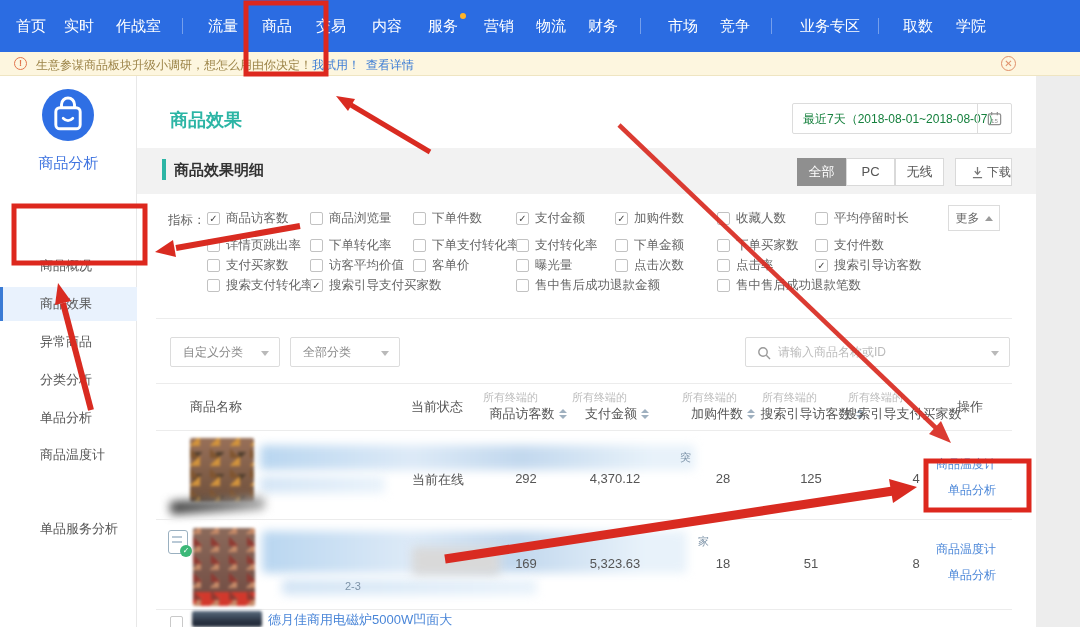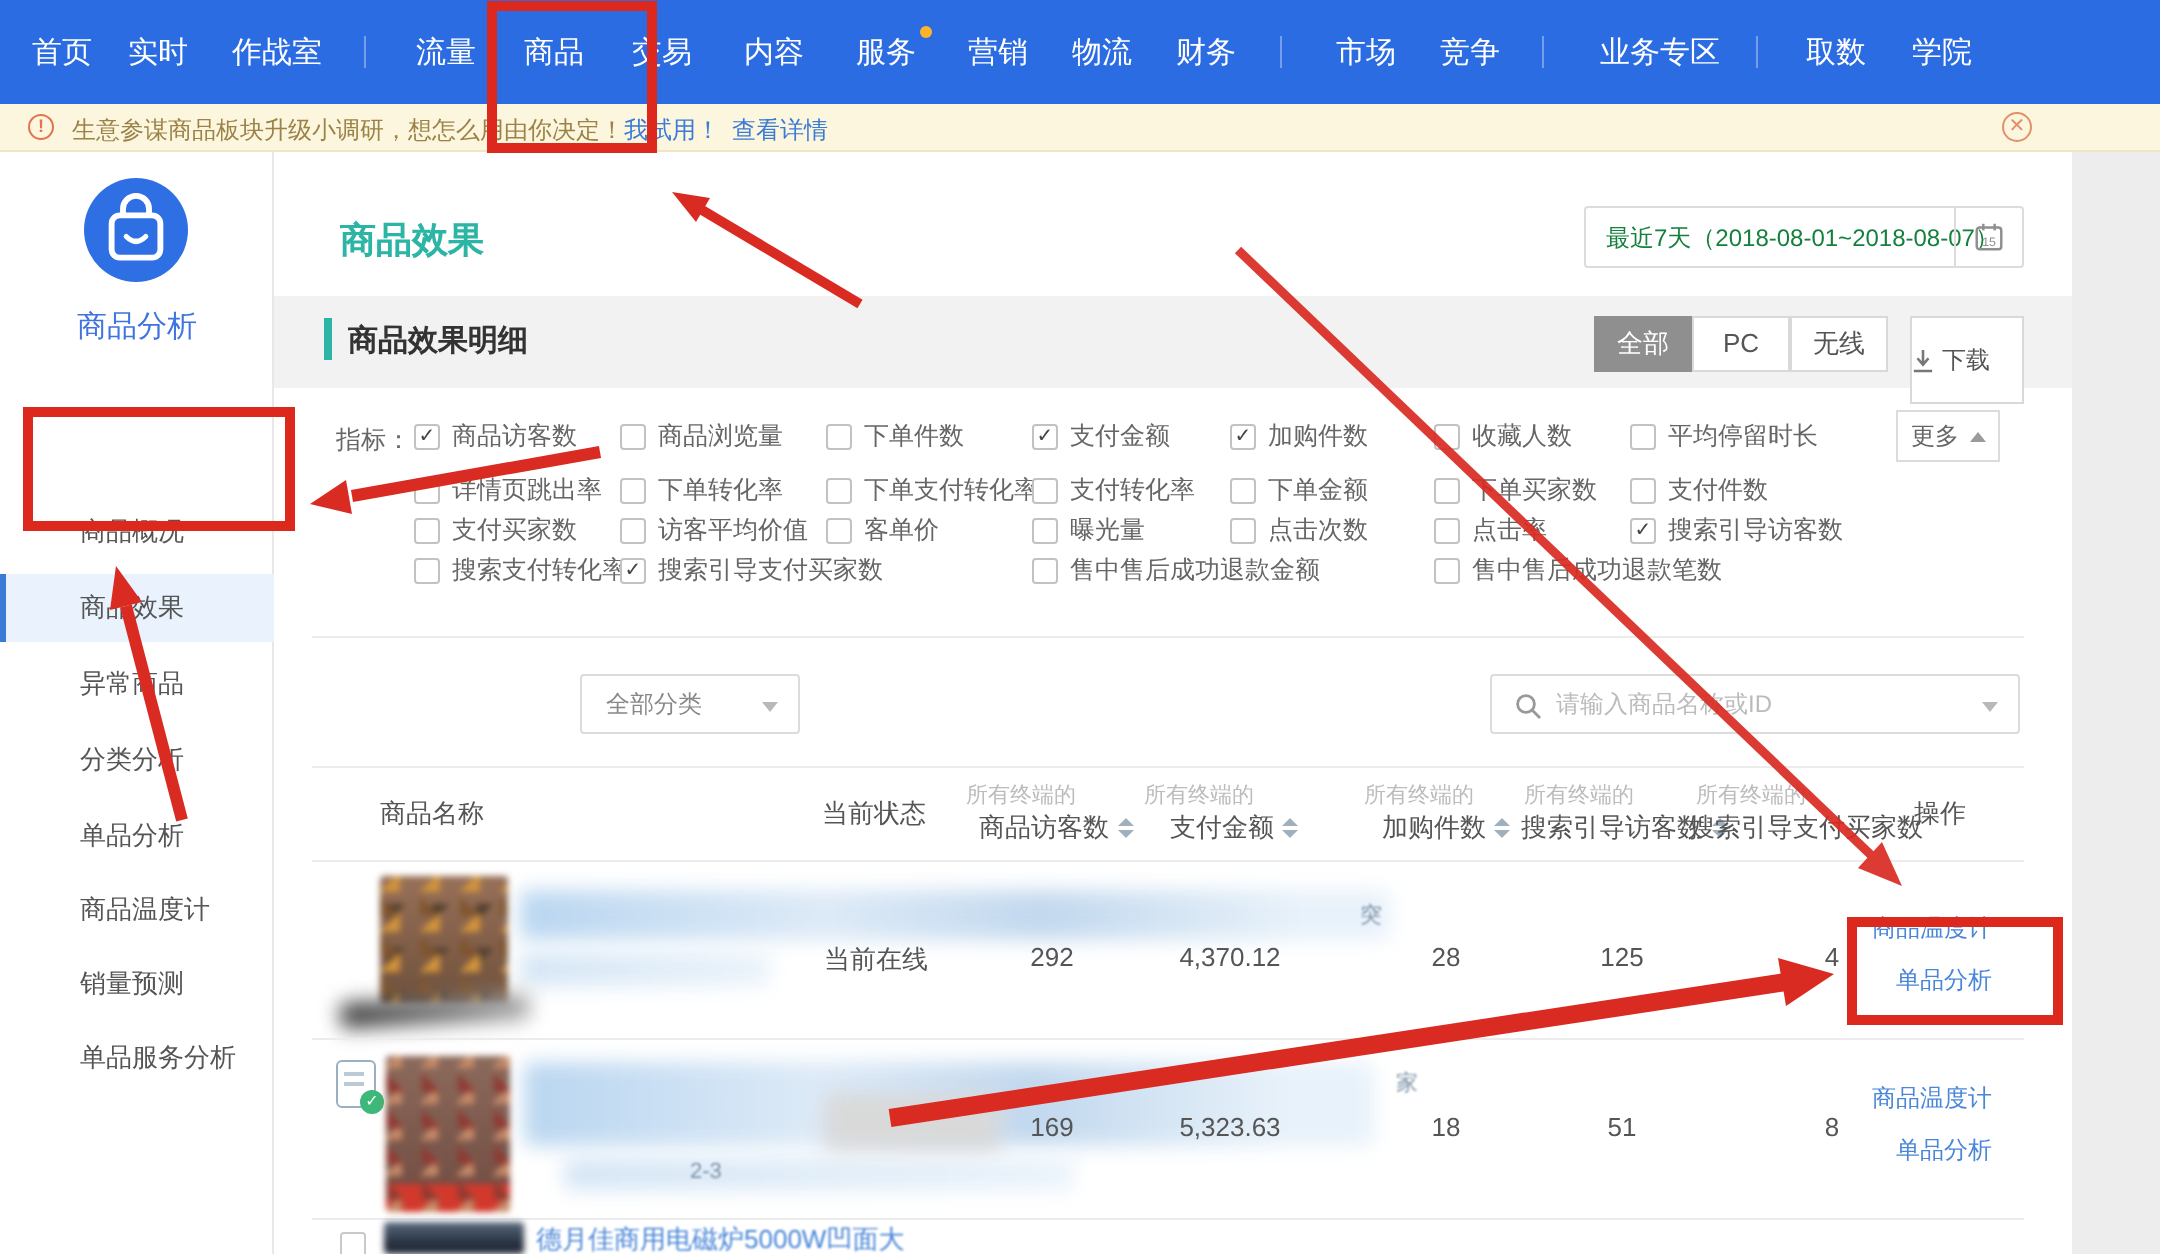--- a/index.html
+++ b/index.html
@@ -35,21 +35,21 @@
   .page-title { position:absolute; left:170px; top:108px; font-size:18px; font-weight:700; color:#2cb5a5; }
   .datebox { position:absolute; left:792px; top:103px; width:220px; height:31px; background:#fff; border:1px solid #dcdcdc; border-radius:2px; cursor:pointer; }
   .datebox-text { position:absolute; left:10px; top:7px; font-size:12px; color:#15803d; white-space:nowrap; }
   .datebox-cal { position:absolute; right:0; top:0; width:34px; height:29px; border-left:1px solid #dcdcdc; display:flex; align-items:center; justify-content:center; cursor:pointer; }
 
   .section-bar { position:absolute; left:162px; top:159px; width:4px; height:21px; background:#2cb5a5; }
   .section-title { position:absolute; left:174px; top:161px; font-size:15px; font-weight:700; color:#333; }
 
   .tab { position:absolute; top:158px; width:49px; height:28px; line-height:26px; text-align:center; font-size:13px; color:#555; background:#fff; border:1px solid #d9d9d9; cursor:pointer; }
   .tab.active { background:#8f8f8f; border-color:#8f8f8f; color:#fff; }
-  .dl-btn { position:absolute; left:955px; top:158px; width:57px; height:44px; background:#fff; border:1px solid #d9d9d9; font-size:12px; color:#555; display:flex; align-items:center; justify-content:flex-start; gap:4px; cursor:pointer; }
+  .dl-btn { position:absolute; left:955px; top:158px; width:57px; height:28px; background:#fff; border:1px solid #d9d9d9; font-size:12px; color:#555; display:flex; align-items:center; justify-content:flex-end; gap:4px; cursor:pointer; }
 
   
   .metrics-label { position:absolute; left:168px; top:212px; font-size:12.5px; color:#666; }
   .metric { position:absolute; display:flex; align-items:center; gap:6px; font-size:12.5px; color:#666; height:15px; cursor:pointer; white-space:nowrap; }
   .cb { width:13px; height:13px; border:1px solid #c2c2c2; border-radius:2px; background:#fff; display:inline-flex; align-items:center; justify-content:center; flex:none; }
   .cb i { font-style:normal; font-size:10px; font-weight:700; color:#444; display:none; line-height:1; }
   .cb.checked i { display:block; }
   .more-btn { position:absolute; left:948px; top:205px; width:52px; height:26px; background:#fff; border:1px solid #dcdcdc; font-size:12px; color:#666; display:flex; align-items:center; justify-content:center; gap:5px; cursor:pointer; }
   .caret-up { width:0; height:0; border-left:4px solid transparent; border-right:4px solid transparent; border-bottom:5px solid #9b9b9b; }
   .caret-dn { position:absolute; width:0; height:0; border-left:4px solid transparent; border-right:4px solid transparent; border-top:5px solid #b9b9b9; }
@@ -151,21 +151,20 @@
         <path d="M13 18 q3 3 6 0" fill="none" stroke="#fff" stroke-width="1.6" stroke-linecap="round"></path>
       </svg>
     </div>
     <div class="side-title">商品分析</div>
     <div class="side-item" style="top:173px">商品概况</div>
     <div class="side-item active" style="top:211px">商品效果</div>
     <div class="side-item" style="top:249px">异常商品</div>
     <div class="side-item" style="top:287px">分类分析</div>
     <div class="side-item" style="top:325px">单品分析</div>
     <div class="side-item" style="top:362px">商品温度计</div>
-    <div class="side-item" style="top:399px">销量预测</div>
     <div class="side-item" style="top:436px">单品服务分析</div>
   </div>
 
   <div class="main-bg"></div>
   <div class="rightstrip"></div>
   <div class="grayband"></div>
 
   <div class="page-title">商品效果</div>
 
   <div class="datebox">
@@ -309,20 +308,24 @@
       <span>售中售后成功退款金额</span>
     </label>
   <label class="metric" style="left:717px;top:278px">
       <span class="cb"></span>
       <span>售中售后成功退款笔数</span>
     </label>
 
 
   <div class="hline" style="left:156px;top:318px;width:856px"></div>
 
+  <div class="dropdown" style="left:170px">
+    <span>自定义分类</span>
+    <i class="caret-dn" style="right:10px;top:13px"></i>
+  </div>
   <div class="dropdown" style="left:290px">
     <span>全部分类</span>
     <i class="caret-dn" style="right:10px;top:13px"></i>
   </div>
   <div class="searchbox">
     <svg style="position:absolute;left:11px;top:8px" width="14" height="14" viewBox="0 0 14 14">
       <circle cx="6" cy="6" r="4.2" fill="none" stroke="#999" stroke-width="1.4"></circle>
       <line x1="9.3" y1="9.3" x2="13" y2="13" stroke="#999" stroke-width="1.4"></line>
     </svg>
     <input type="text" placeholder="请输入商品名称或ID" style="">

